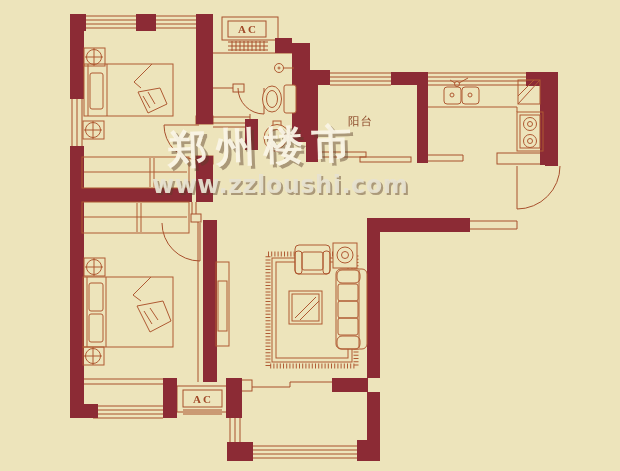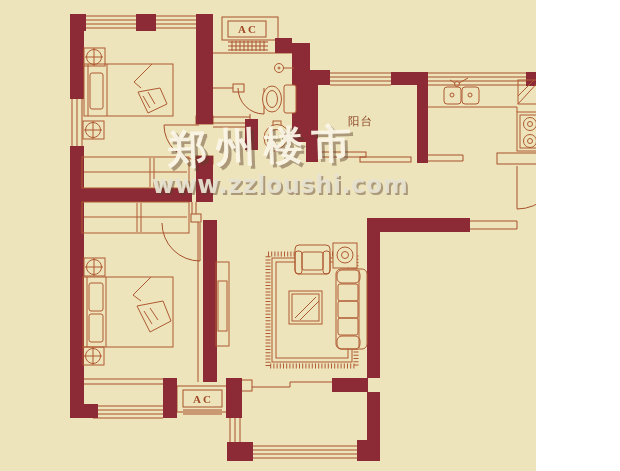--- a/index.html
+++ b/index.html
@@ -1,17 +1,17 @@
 <!DOCTYPE html>
 <html><head>
 <meta charset="utf-8">
 <style>
   html,body{margin:0;padding:0;}
   body{font-family:"Liberation Sans",sans-serif;}
-  .stage{position:relative;width:536px;height:471px;background:#EDE4BB;overflow:hidden;}
+  .stage{position:relative;width:620px;height:471px;background:#EDE4BB;overflow:hidden;}
   svg{display:block;}
   .wall{fill:#8C2B35;stroke:none;}
   .ln{stroke:#A8502D;stroke-width:1;fill:none;}
   .lnf{stroke:#A8502D;stroke-width:1;fill:#EDE4BB;}
   .fur{stroke:#AF5A33;stroke-width:1;fill:none;}
   .furf{stroke:#AF5A33;stroke-width:1;fill:#EDE4BB;}
   .fringe{stroke:#AF5A33;stroke-width:5;fill:none;stroke-dasharray:1 2.2;}
   .lbl{font-family:"Liberation Serif",serif;font-size:11px;font-weight:bold;fill:#A14A28;letter-spacing:2px;}
   .lblcn{font-family:"Liberation Serif",serif;font-size:11.5px;fill:#8D4A2A;letter-spacing:1px;}
   .wm-brand{font-family:"DejaVu Serif",serif;font-size:40px;font-weight:bold;letter-spacing:8px;}

